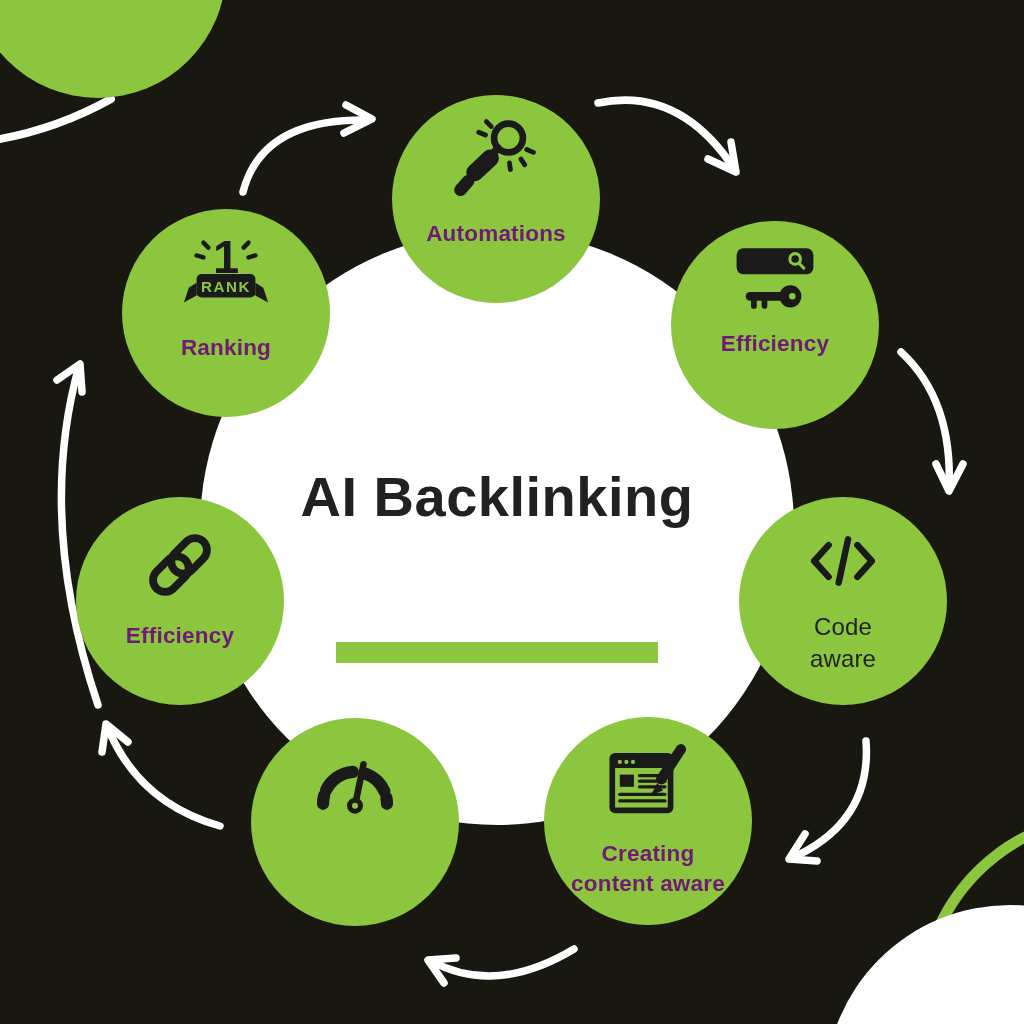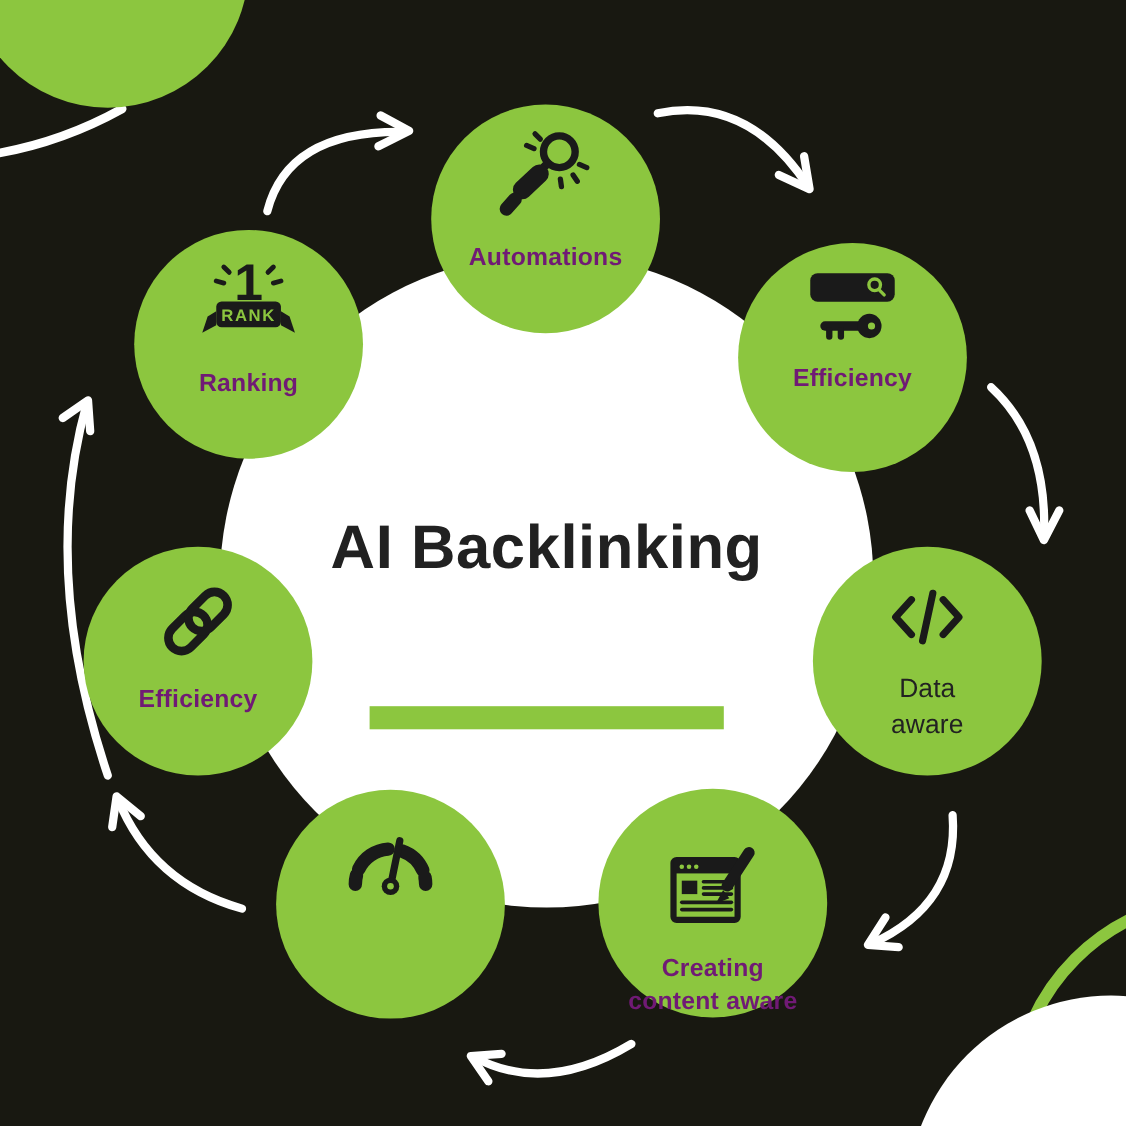--- a/index.html
+++ b/index.html
@@ -36,21 +36,21 @@
   .node svg.icon{flex:none;display:block;}
   .node .label{
     font-weight:700;font-size:22.5px;color:#701a75;text-align:center;
     line-height:1.34;letter-spacing:.2px;
   }
   .node .label span{display:block;}
   .node.light .label{font-weight:400;font-size:24px;color:#222;letter-spacing:.1px;}
   .n1{left:392px;top:95px;}  .n1 svg{width:96px;height:96px;margin-top:18px;}  .n1 .label{margin-top:10px;}
   .n2{left:671px;top:221px;} .n2 svg{width:100px;height:96px;margin-top:12px;} .n2 .label{margin-top:0;}
   .n3{left:739px;top:497px;} .n3 svg{width:84px;height:72px;margin-top:28px;} .n3 .label{margin-top:14px;}
-  .n4{left:544px;top:717px;justify-content:flex-end;} .n4 svg{width:94px;height:94px;margin-top:20px;} .n4 .label{margin-top:8px;}
+  .n4{left:544px;top:717px;} .n4 svg{width:94px;height:94px;margin-top:20px;} .n4 .label{margin-top:8px;}
   .n5{left:251px;top:718px;} .n5 svg{width:94px;height:94px;margin-top:20px;} .n5 .label{margin-top:8px;}
   .n6{left:76px;top:497px;}  .n6 svg{width:92px;height:92px;margin-top:22px;} .n6 .label{margin-top:10px;}
   .n7{left:122px;top:209px;} .n7 svg{width:98px;height:98px;margin-top:18px;} .n7 .label{margin-top:8px;}
   .overlay{left:0;top:0;width:1024px;height:1024px;}
   .arrow{fill:none;stroke:#ffffff;stroke-width:7.5;stroke-linecap:round;stroke-linejoin:round;}
   .corner-arc{fill:none;stroke:#ffffff;stroke-width:8;stroke-linecap:round;}
   .ik{stroke:#1a1a1a;fill:none;stroke-linecap:round;stroke-linejoin:round;}
   .if{fill:#1a1a1a;stroke:none;}
   .ig{stroke:#8CC63F;fill:none;stroke-linecap:round;}
   .igf{fill:#8CC63F;stroke:none;}
@@ -145,21 +145,21 @@
     </div>
   </div>
 
   <div class="node n3 light">
     <svg class="icon" viewBox="0 0 100 100">
       <polyline class="ik" points="30,28 10,50 30,72" stroke-width="9"></polyline>
       <polyline class="ik" points="70,28 90,50 70,72" stroke-width="9"></polyline>
       <line class="ik" x1="57" y1="20" x2="44" y2="80" stroke-width="9"></line>
     </svg>
     <div class="label">
-      <span>Data</span>
+      <span>Code</span>
       <span>aware</span>
     </div>
   </div>
 
   <div class="node n4">
     <svg class="icon" viewBox="0 0 100 100">
       <rect class="ik" x="12" y="20" width="62" height="58" rx="3" stroke-width="6"></rect>
       <rect class="if" x="12" y="19" width="62" height="14"></rect>
       <circle class="igf" cx="20" cy="26.5" r="2.2"></circle>
       <circle class="igf" cx="27" cy="26.5" r="2.2"></circle>

